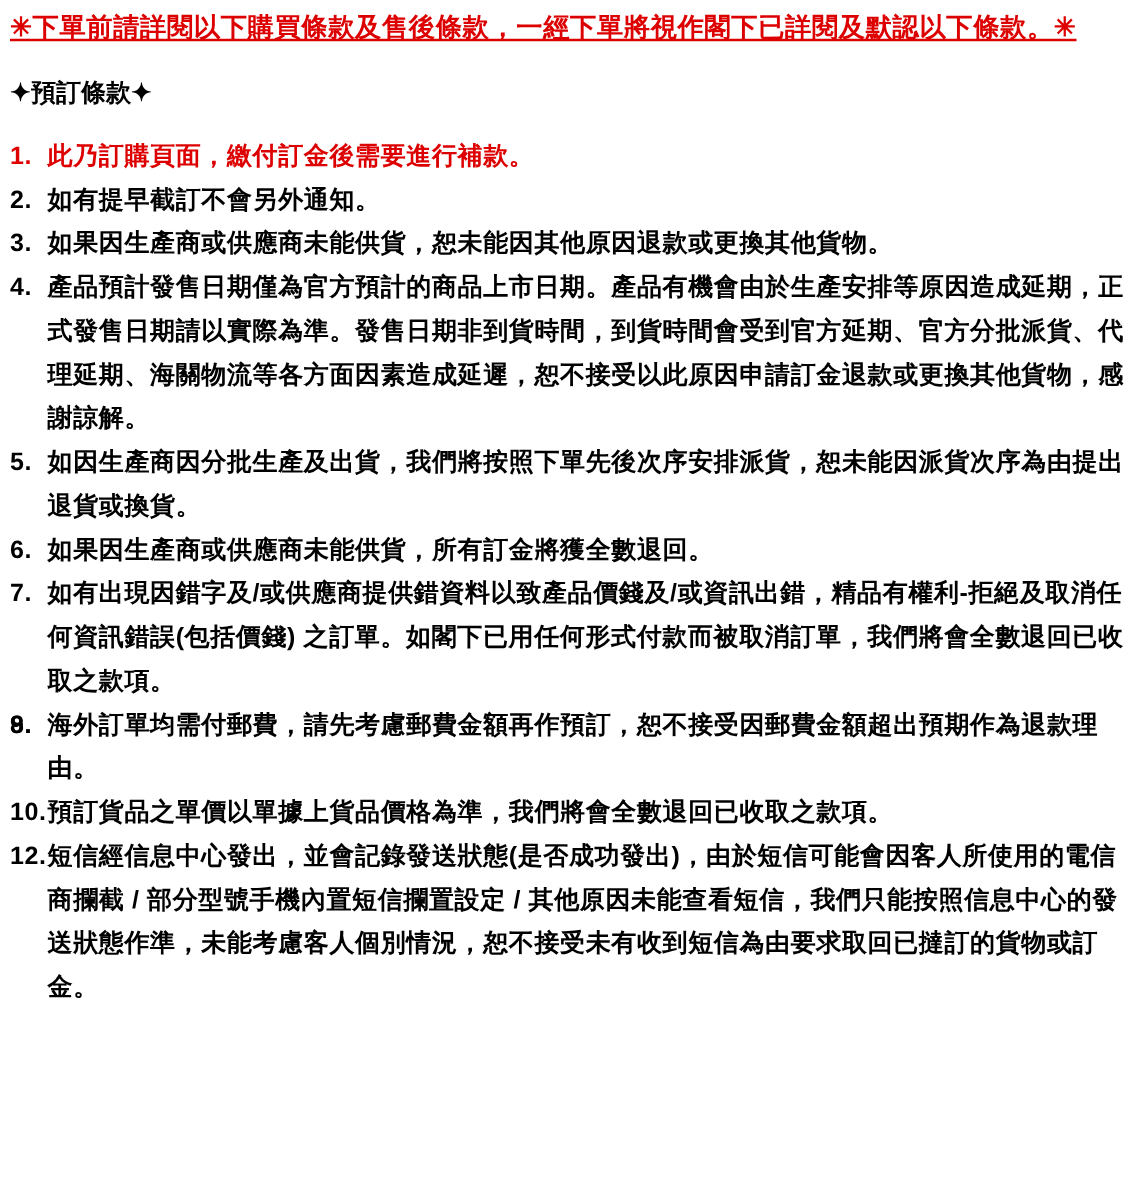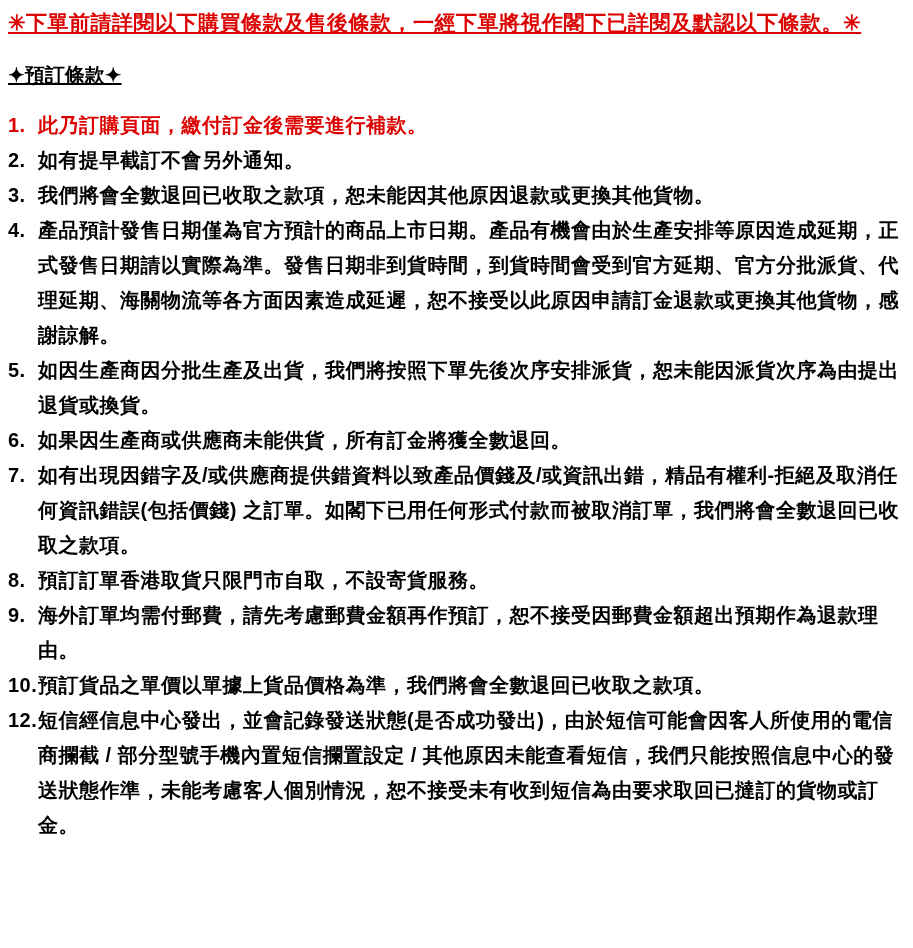--- a/index.html
+++ b/index.html
@@ -25,21 +25,20 @@
     line-height: 30px;
     text-decoration: underline;
     letter-spacing: 0.5px;
   }
   .section-title {
     display: inline-block;
     margin-top: 24px;
     font-size: 20px;
     line-height: 26px;
     color: #000000;
-    text-decoration: underline;
   }
   ol.terms {
     list-style: none;
     margin: 20px 0 0 0;
     padding: 0;
   }
   ol.terms li.term {
     position: relative;
     padding-left: 30px;
     font-size: 20px;
@@ -64,24 +63,24 @@
 
 <div class="doc">
 
   <div class="doc-header">✳下單前請詳閱以下購買條款及售後條款，一經下單將視作閣下已詳閱及默認以下條款。✳</div>
 
   <span class="section-title">✦預訂條款✦</span>
 
   <ol class="terms">
       <li class="term red"><span class="num">1.</span><span>此乃訂購頁面，繳付訂金後需要進行補款。</span></li>
       <li class="term"><span class="num">2.</span><span>如有提早截訂不會另外通知。</span></li>
-      <li class="term"><span class="num">3.</span><span>我們將會全數退回已收取之款項，恕未能因其他原因退款或更換其他貨物。</span></li>
+      <li class="term"><span class="num">3.</span><span>如果因生產商或供應商未能供貨，恕未能因其他原因退款或更換其他貨物。</span></li>
       <li class="term"><span class="num">4.</span><span>產品預計發售日期僅為官方預計的商品上市日期。產品有機會由於生產安排等原因造成延期，正式發售日期請以實際為準。發售日期非到貨時間，到貨時間會受到官方延期、官方分批派貨、代理延期、海關物流等各方面因素造成延遲，恕不接受以此原因申請訂金退款或更換其他貨物，感謝諒解。</span></li>
       <li class="term"><span class="num">5.</span><span>如因生產商因分批生產及出貨，我們將按照下單先後次序安排派貨，恕未能因派貨次序為由提出退貨或換貨。</span></li>
       <li class="term"><span class="num">6.</span><span>如果因生產商或供應商未能供貨，所有訂金將獲全數退回。</span></li>
       <li class="term"><span class="num">7.</span><span>如有出現因錯字及/或供應商提供錯資料以致產品價錢及/或資訊出錯，精品有權利-拒絕及取消任何資訊錯誤(包括價錢) 之訂單。如閣下已用任何形式付款而被取消訂單，我們將會全數退回已收取之款項。</span></li>
-      <li class="term"><span class="num">8.</span><span>預訂訂單香港取貨只限門市自取，不設寄貨服務。</span></li>
+      <li class="term"><span class="num">8.</span></li>
       <li class="term"><span class="num">9.</span><span>海外訂單均需付郵費，請先考慮郵費金額再作預訂，恕不接受因郵費金額超出預期作為退款理由。</span></li>
       <li class="term"><span class="num">10.</span><span>預訂貨品之單價以單據上貨品價格為準，我們將會全數退回已收取之款項。</span></li>
       <li class="term"><span class="num">12.</span><span>短信經信息中心發出，並會記錄發送狀態(是否成功發出)，由於短信可能會因客人所使用的電信商攔截 / 部分型號手機內置短信攔置設定 / 其他原因未能查看短信，我們只能按照信息中心的發送狀態作準，未能考慮客人個別情況，恕不接受未有收到短信為由要求取回已撻訂的貨物或訂金。</span></li>
     </ol>
 
 </div>
 
 </body></html>

